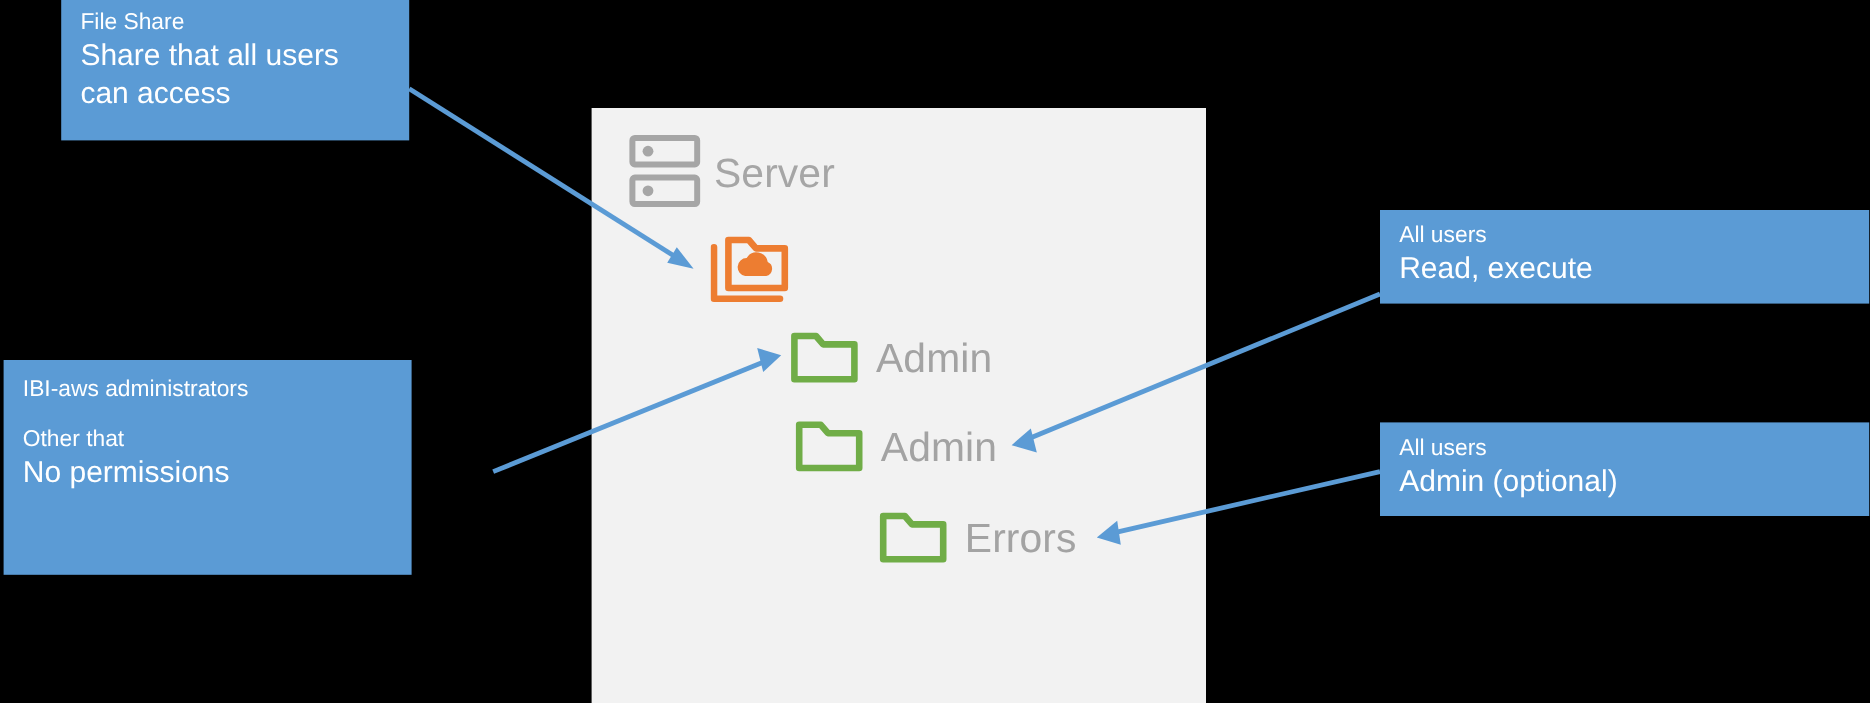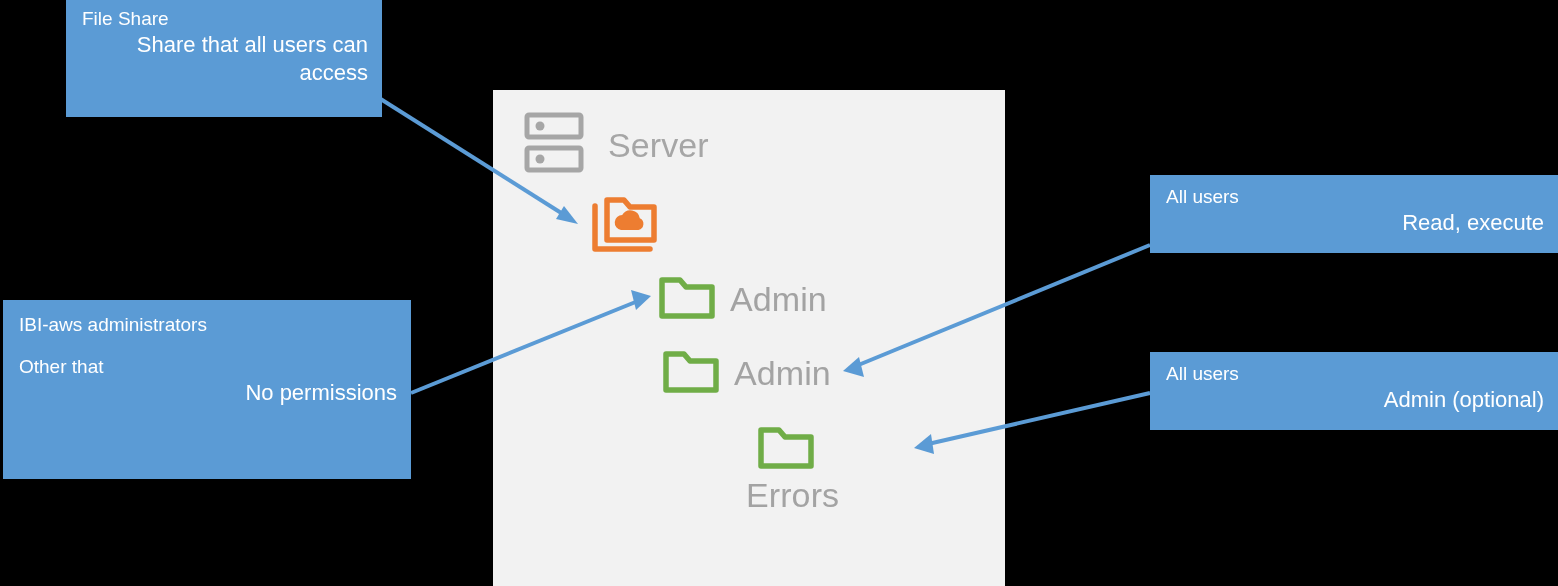--- a/index.html
+++ b/index.html
@@ -35,26 +35,26 @@
   }
   .node-label {
     font-weight: 400;
     letter-spacing: 0.1px;
   }
 
   .row-server      { left: 524px; top: 112px; }
   .row-share       { left: 592px; top: 192px; }
   .row-admin       { left: 658px; top: 272px; }
   .row-client      { left: 662px; top: 346px; }
-  .row-errors      { left: 732px; top: 422px; flex-direction: column; }
+  .row-errors      { left: 732px; top: 422px; }
 
   .label-server {
     color: #A6A6A6;
     font-size: 34px;
-    margin-left: 24px;
+    margin-left: 11px;
   }
   .label-share {
     color: #ED7D31;
     font-size: 34px;
     margin-left: 16px;
   }
   .label-folder {
     color: #a3a3a3;
     font-size: 34px;
     margin-left: 14px;
@@ -67,29 +67,28 @@
     color: #FFFFFF;
     box-sizing: border-box;
     padding: 8px 14px 10px 16px;
   }
   .callout .small {
     font-size: 19px;
     line-height: 1.32;
     display: block;
   }
   .callout .big {
-    font-size: 22px;
+    font-size: 25px;
     line-height: 1.26;
     display: block;
-    text-align: right;
   }
   .callout .gap { display: block; height: 17px; }
 
-  .callout-1 { left: 66px;   top: 0px;   width: 316px; height: 117px; padding-top: 6px; }
-  .callout-2 { left: 3px;    top: 300px; width: 408px; height: 179px; padding-top: 12px; }
+  .callout-1 { left: 51px;   top: 0px;   width: 290px; height: 117px; padding-top: 6px; }
+  .callout-2 { left: 3px;    top: 300px; width: 340px; height: 179px; padding-top: 12px; }
   .callout-3 { left: 1150px; top: 175px; width: 408px; height: 78px;  padding-top: 9px; }
   .callout-4 { left: 1150px; top: 352px; width: 408px; height: 78px;  padding-top: 9px; }
 
   
   .arrows {
     position: absolute;
     left: 0; top: 0;
     width: 1558px;
     height: 586px;
     pointer-events: none;

